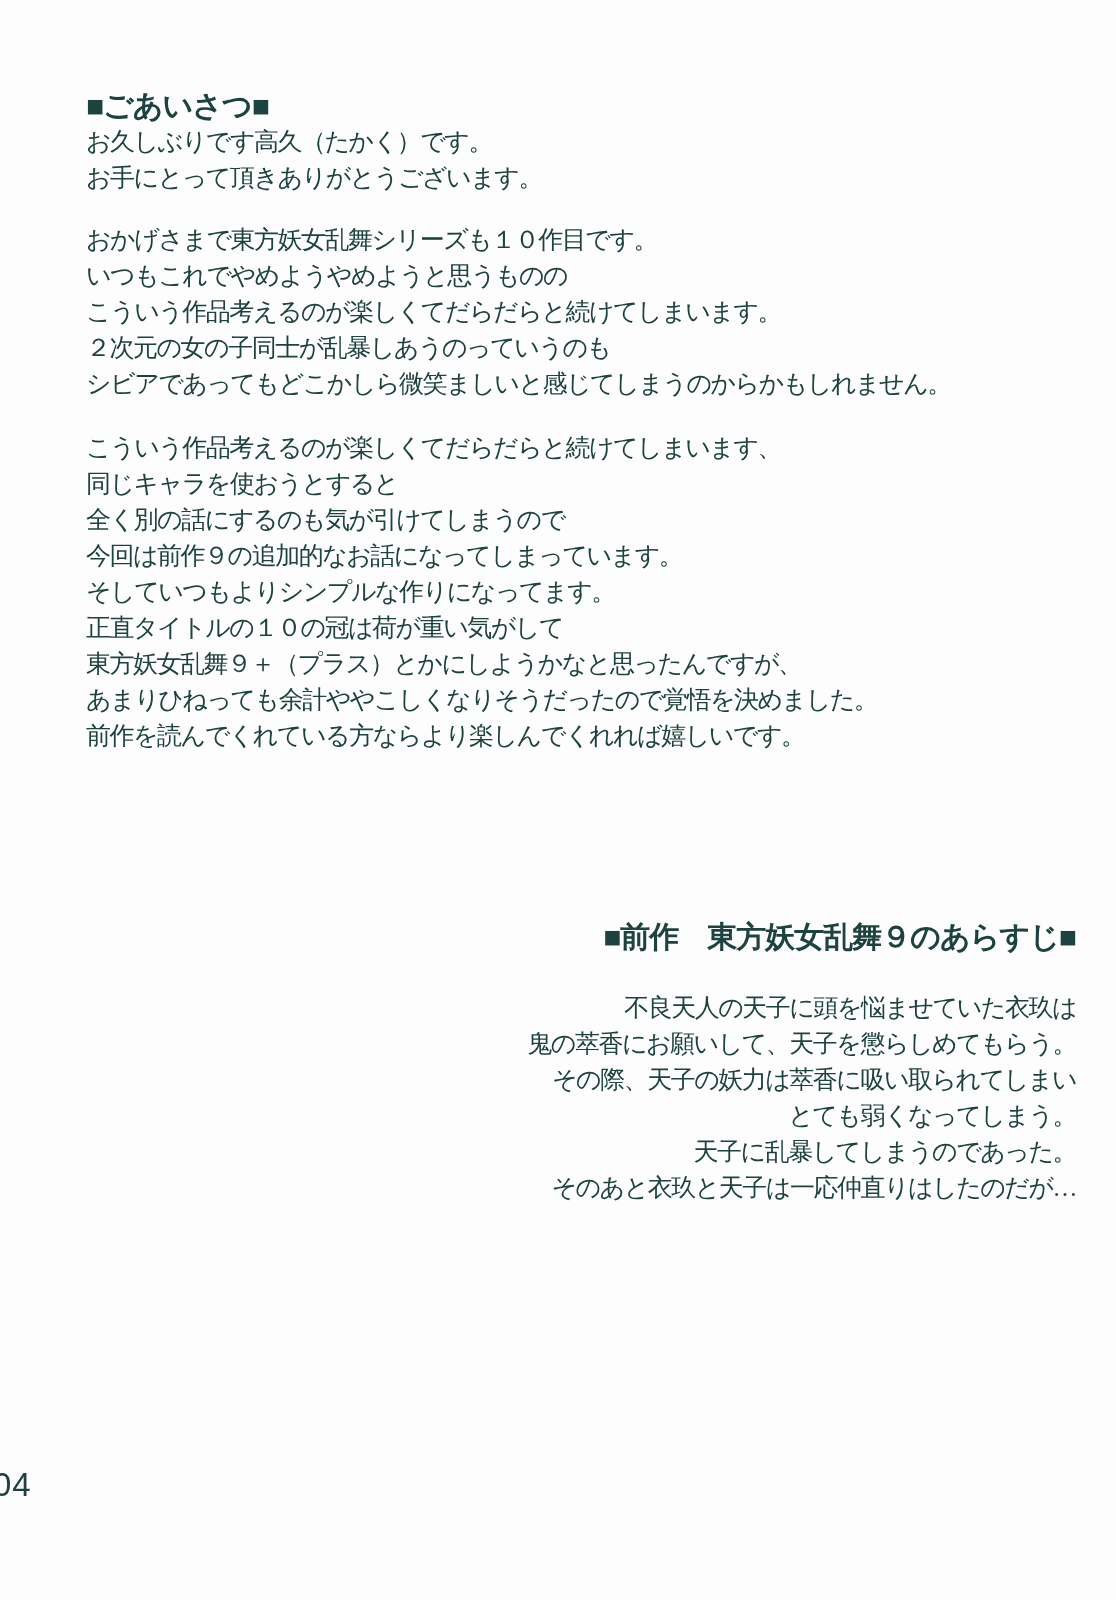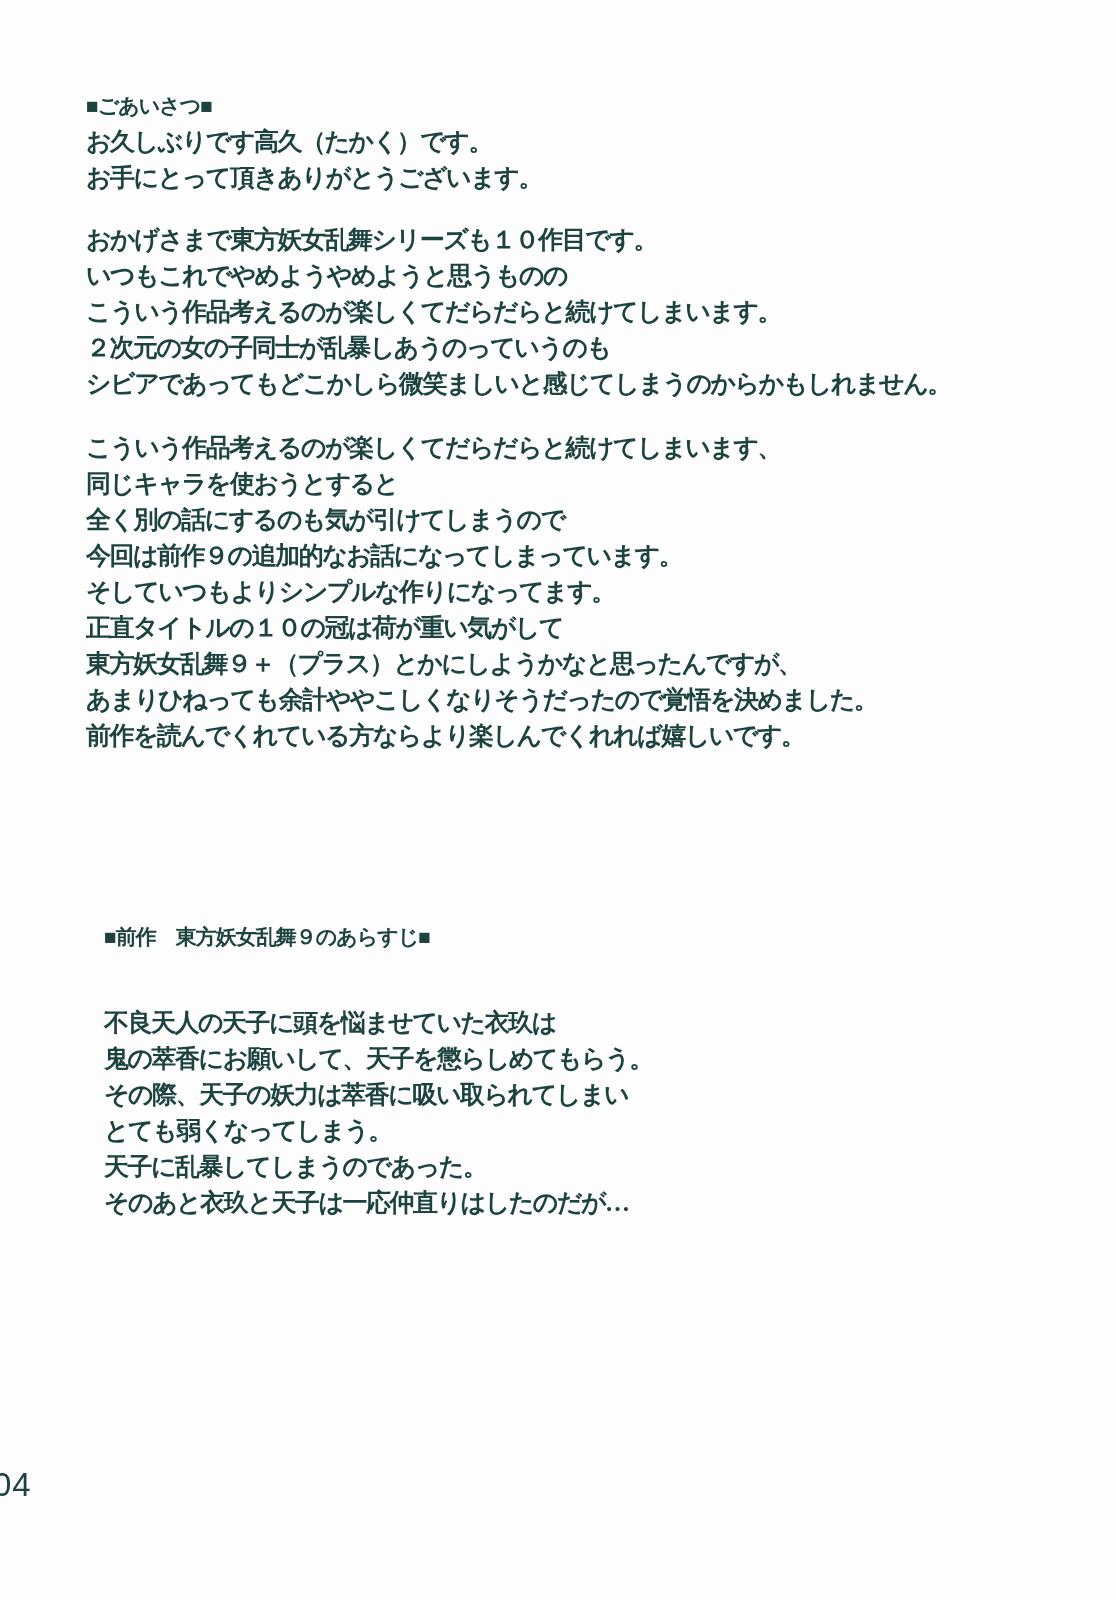--- a/index.html
+++ b/index.html
@@ -17,43 +17,43 @@
     color: #1d4340;
   }
   .content {
     position: absolute;
     top: 88px;
     left: 86px;
     right: 40px;
   }
   .heading {
     margin: 0;
-    font-size: 21px;
+    font-size: 30px;
     font-weight: bold;
     line-height: 36px;
     letter-spacing: -1px;
   }
   .para {
     margin: 0;
     font-size: 25px;
     line-height: 36px;
     letter-spacing: -1.5px;
   }
   .para .line {
     display: block;
     white-space: pre;
-    font-weight: bold;
   }
   .gap-small { margin-top: 26px; }
   .gap-mid   { margin-top: 28px; }
   .synopsis-section {
     margin-top: 165px;
     padding-left: 18px;
+    text-align: right;
   }
-  .synopsis-lines { margin-top: 50px; }
+  .synopsis-lines { margin-top: 35px; }
   .page-number {
     position: absolute;
     left: -7px;
     top: 1466px;
     font-family: "Liberation Sans", "DejaVu Sans", sans-serif;
     font-size: 33px;
     line-height: 38px;
     color: #1d4340;
     letter-spacing: 1px;
   }

